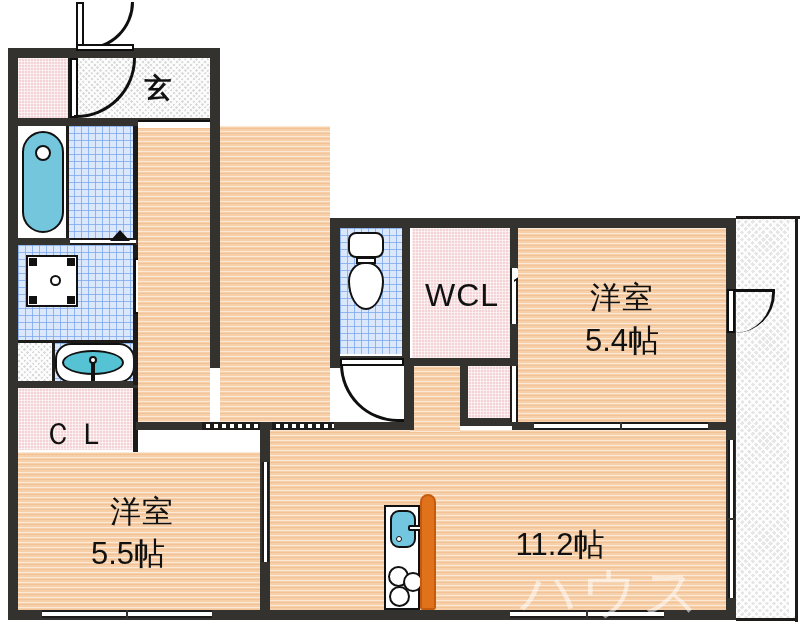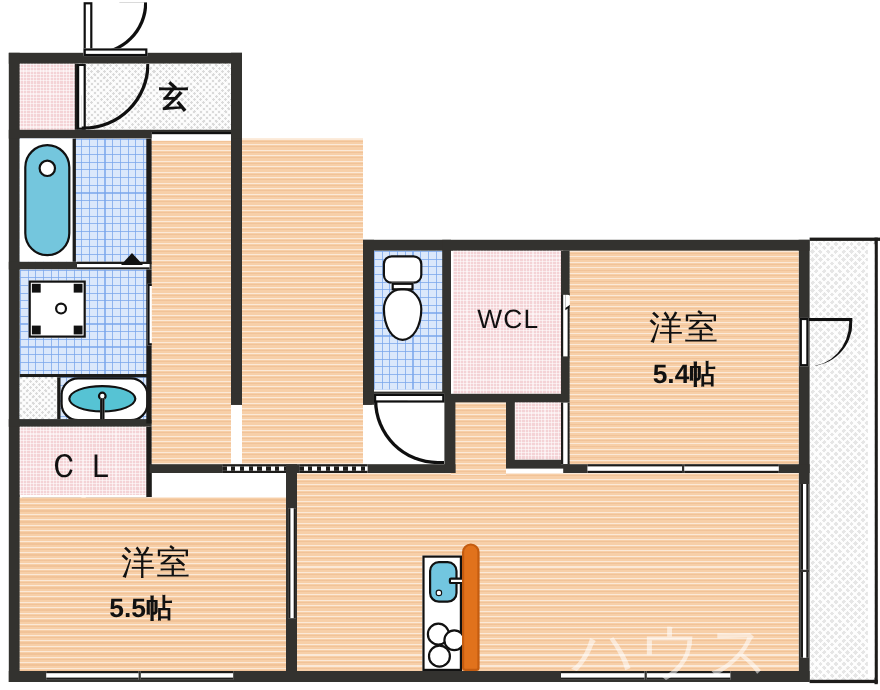--- a/index.html
+++ b/index.html
@@ -55,22 +55,22 @@
     background:#ffffff;
     background-image:repeating-linear-gradient(to right,#1d1c1a 0 4px,#ffffff 4px 8px);
     border-top:2px solid #1d1c1a;border-bottom:2px solid #1d1c1a;
   }
   .door-leaf{background:#ffffff;border:2px solid #0f0f0f;}
 
   
   .lbl{position:absolute;color:#111;text-align:center;white-space:nowrap;
        font-family:"Liberation Sans","DejaVu Sans",sans-serif;}
   .lbl-room{font-size:31px;line-height:34px;font-weight:400;letter-spacing:1px;}
-  .lbl-size{font-size:24px;line-height:34px;font-weight:700;}
-  .lbl-wcl{font-size:24px;font-weight:400;letter-spacing:1px;}
+  .lbl-size{font-size:31px;line-height:34px;font-weight:400;}
+  .lbl-wcl{font-size:32px;font-weight:400;letter-spacing:1px;}
   .lbl-cl{font-size:30px;font-weight:400;letter-spacing:4px;}
   .lbl-gen{font-size:27px;font-weight:600;}
 
   
   .tub{background:#74c6dd;border:2.5px solid #111;border-radius:22px;}
   .tub-drain{position:absolute;width:12px;height:12px;border-radius:50%;background:#ffffff;border:2px solid #111;}
   .wmpan{background:#ffffff;border:2.5px solid #111;}
   .wm-corner{position:absolute;width:8px;height:8px;background:#111;}
   .wm-dot{position:absolute;width:7px;height:7px;border-radius:50%;background:#ffffff;border:2px solid #111;}
   .vanity{background:#ffffff;border:2.5px solid #111;border-radius:16px;}
@@ -168,21 +168,21 @@
   <div class="ab wall" style="left:8px;top:381px;width:130px;height:7px;"></div>
   <div class="ab wall-line" style="left:133px;top:245px;width:5px;height:140px;"></div>
 
   <div class="ab door-leaf" style="left:134px;top:258px;width:8px;height:56px;"></div>
   <div class="ab" style="left:138px;top:258px;width:58px;height:56px;
               border:3px solid #0f0f0f;border-top:none;border-left:none;
               border-radius:0 0 58px 0;"></div>
 
   <div class="ab floor-pink" style="left:18px;top:388px;width:118px;height:62px;"></div>
   <div class="ab wall-line" style="left:133px;top:388px;width:5px;height:64px;"></div>
-  <div class="lbl lbl-cl" style="left:22px;top:404px;width:110px;">ＣＬ</div>
+  <div class="lbl lbl-cl" style="left:22px;top:414px;width:110px;">ＣＬ</div>
 
   <div class="ab" style="left:20px;top:452px;width:54px;height:10px;background:#ffffff;border:2px solid #111;"></div>
   <div class="ab" style="left:78px;top:452px;width:56px;height:10px;background:#ffffff;border:2px solid #111;"></div>
   <div class="tri-o" style="left:26px;top:462px;"></div>
   <div class="tri" style="left:28px;top:462px;"></div>
   <div class="tri-o" style="left:85px;top:462px;"></div>
   <div class="tri" style="left:87px;top:462px;"></div>
 
   <div class="ab floor-wood" style="left:138px;top:126px;width:72px;height:296px;"></div>
   <div class="ab floor-white" style="left:138px;top:120px;width:72px;height:8px;border-top:2px solid #111;"></div>
@@ -222,20 +222,21 @@
               border:3px solid #0f0f0f;border-left:none;border-bottom:none;
               border-radius:0 0 40px 0;transform:scaleY(1);"></div>
 
   <div class="ab wall" style="left:512px;top:422px;width:224px;height:8px;"></div>
   <div class="ab win" style="left:534px;top:422px;width:86px;height:8px;"></div>
   <div class="ab win" style="left:622px;top:422px;width:86px;height:8px;"></div>
 
   <div class="ab floor-wood" style="left:266px;top:430px;width:460px;height:180px;"></div>
   <div class="ab floor-wood" style="left:410px;top:366px;width:50px;height:66px;"></div>
   <div class="ab floor-wood" style="left:220px;top:126px;width:110px;height:296px;"></div>
+  <div class="lbl lbl-size" style="left:460px;top:528px;width:200px;">11.2帖</div>
 
   <div class="ab kitchen-box" style="left:384px;top:505px;width:36px;height:105px;"></div>
   <div class="ab ksink" style="left:390px;top:510px;width:26px;height:38px;"></div>
   <div class="ab ktap" style="left:408px;top:525px;width:14px;height:6px;"></div>
   <div class="ab" style="left:396px;top:536px;width:6px;height:6px;border-radius:50%;background:#ffffff;border:1.5px solid #111;"></div>
 
   <div class="burner" style="left:388px;top:566px;width:17px;height:17px;"></div>
   <div class="burner" style="left:403px;top:572px;width:16px;height:16px;"></div>
   <div class="burner" style="left:389px;top:586px;width:17px;height:17px;"></div>
 

